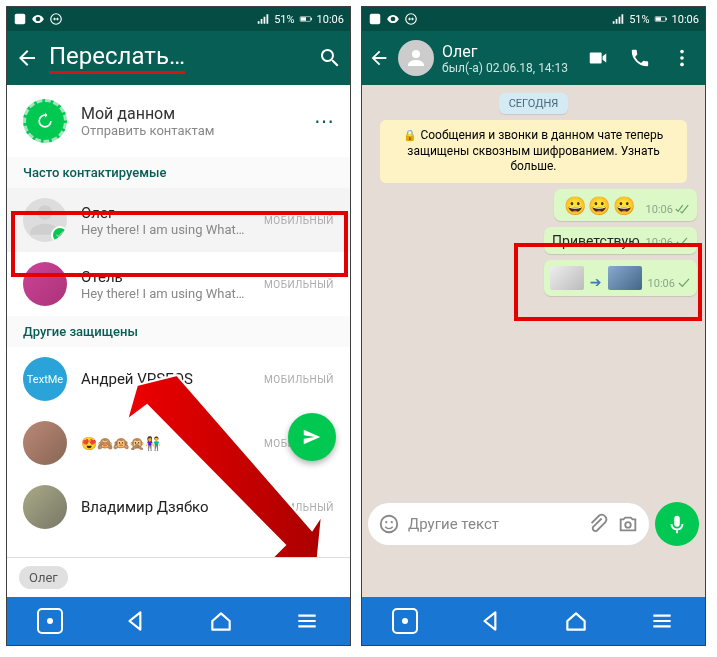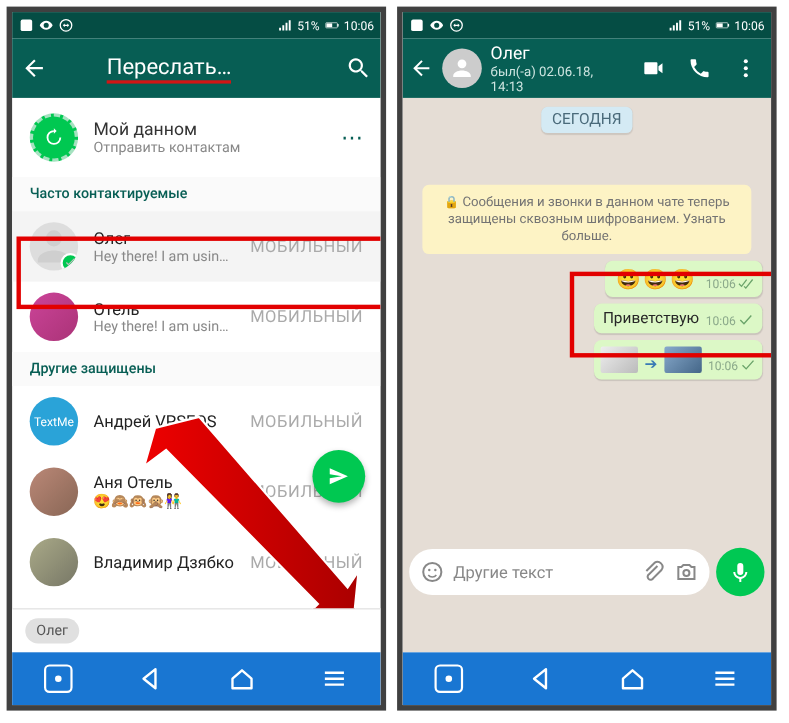--- a/index.html
+++ b/index.html
@@ -1,26 +1,26 @@
 <!DOCTYPE html>
 <html><head>
 <meta charset="utf-8">
 <style>
   * { box-sizing: border-box; margin: 0; padding: 0; }
   body { font-family: Roboto, Arial, sans-serif; background: #fff; }
   .wrap { display: flex; gap: 10px; padding: 6px; }
-  .phone { width: 345px; height: 640px; border: 5px solid #404040; position: relative; overflow: hidden; display: flex; flex-direction: column; }
+  .phone { width: 345px; height: 640px; border: 1px solid #404040; position: relative; overflow: hidden; display: flex; flex-direction: column; }
 
   .statusbar { height: 24px; background: #054d44; color: #fff; display: flex; align-items: center; justify-content: space-between; padding: 0 6px; font-size: 11px; }
   .statusbar .icons { display: flex; gap: 4px; align-items: center; }
   .statusbar svg { width: 14px; height: 14px; fill: #fff; }
 
   .appbar { height: 54px; background: #075e54; color: #fff; display: flex; align-items: center; padding: 0 8px; gap: 10px; }
   .appbar .back { width: 24px; height: 24px; color:#fff; }
-  .appbar .title { font-size: 20px; flex: 1; position: relative; margin-left: 44px; }
+  .appbar .title { font-size: 24px; flex: 1; position: relative; }
   .underline-red { border-bottom: 3px solid #d31515; display: inline-block; padding-bottom: 1px; }
   .appbar .search { width: 24px; height: 24px; }
 
   .appbar2 { height: 54px; background: #075e54; color: #fff; display: flex; align-items: center; padding: 0 6px; gap: 8px; }
   .appbar2 .avatar-sm { width: 36px; height: 36px; border-radius: 50%; background: #ccc; display:flex;align-items:center;justify-content:center;color:#fff;}
   .appbar2 .namecol { flex:1; display:flex; flex-direction:column; }
   .appbar2 .name { font-size: 16px; }
   .appbar2 .sub { font-size: 12px; color: #cee5e1; }
   .appbar2 .icon24 { width:22px; height:22px; fill:#fff; margin:0 6px; }
 
@@ -34,39 +34,39 @@
 
   .section-hdr { font-size: 13px; font-weight:500; color:#075e54; padding: 8px 16px; background:#fafafa; }
 
   .contact-row { display:flex; align-items:center; gap:14px; padding: 10px 16px; position: relative; }
   .avatar { width:44px; height:44px; border-radius:50%; background:#ddd; display:flex;align-items:center;justify-content:center;color:#fff;font-size:22px; overflow:hidden; position:relative;}
   .avatar svg { width:44px;height:44px;fill:#bbb;}
   .avatar .check { position:absolute; bottom:-2px; right:-2px; width:18px; height:18px; border-radius:50%; background:#00c851; border:2px solid #fff; display:flex;align-items:center;justify-content:center;}
   .contact-col { flex:1; min-width:0;}
   .cname { font-size:15px; color:#222; }
   .csub { font-size:13px; color:#888; white-space:nowrap; overflow:hidden; text-overflow:ellipsis;}
-  .ctype { font-size:15px; color:#aaa; letter-spacing:.5px; }
+  .ctype { font-size:10px; color:#aaa; letter-spacing:.5px; }
   .emoji-row { font-size:13px; }
 
   .hl-red { position:absolute; border:4px solid #e20000; pointer-events:none; }
 
   .chip-bar { height: 40px; background:#fff; border-top:1px solid #ddd; display:flex; align-items:center; padding:0 12px; gap:8px; }
   .chip { background:#e0e0e0; border-radius:14px; padding:4px 10px; font-size:13px; color:#555;}
   .fab { position:absolute; right:14px; bottom: 96px; width:48px; height:48px; border-radius:50%; background:#00c851; display:flex;align-items:center;justify-content:center; box-shadow:0 3px 6px rgba(0,0,0,.3);}
   .fab svg{width:22px;height:22px;fill:#fff;}
 
   .navbar { height:48px; background:#1976d2; display:flex; align-items:center; justify-content:space-around; }
   .navbar svg{width:26px;height:26px;fill:#fff;}
   .navsq{ width:26px;height:26px; border:2px solid #fff; border-radius:5px; position:relative;}
   .navsq .dot{position:absolute;width:6px;height:6px;border-radius:50%;background:#fff;top:50%;left:50%;transform:translate(-50%,-50%);}
 
   
   .chat-bg { background:#e5ddd5; height:100%; padding:8px; display:flex; flex-direction:column; gap:6px; }
-  .day-pill { align-self:center; background:#d4eaf4; color:#4a6a7a; font-size:14px; padding:4px 10px; border-radius:6px; box-shadow:0 1px 1px rgba(0,0,0,.1);}
-  .enc-note { align-self:center; background:#fdf3c5; color:#737373; font-size:12px; padding:8px 10px; border-radius:6px; text-align:center; max-width:94%; line-height:1.3;margin-top:41px;}
+  .day-pill { align-self:center; background:#d4eaf4; color:#4a6a7a; font-size:11px; padding:4px 10px; border-radius:6px; box-shadow:0 1px 1px rgba(0,0,0,.1);}
+  .enc-note { align-self:center; background:#fdf3c5; color:#000000; font-size:12px; padding:8px 10px; border-radius:6px; text-align:center; max-width:94%; line-height:1.3;}
   .enc-note .lock { font-size:11px; }
   .bubble-out { align-self:flex-end; background:#dcf8c6; border-radius:7px; padding:6px 8px 5px 8px; font-size:14px; color:#262626; max-width:80%; display:flex; align-items:flex-end; gap:6px; box-shadow:0 1px 1px rgba(0,0,0,.12); position:relative;}
   .bubble-out .meta { font-size:11px; color:#8aa88a; display:flex; align-items:center; gap:2px;}
   .tick{width:14px;height:10px;}
   .emoji-bubble{font-size:18px;letter-spacing:2px; padding:0 2px;}
   .thumb{width:34px;height:24px;background:#bbb;border-radius:2px;display:inline-block;}
   .input-bar { position:absolute; bottom:48px; left:0; right:0; height:50px; display:flex; align-items:center; padding:0 6px; gap:6px; background:transparent;}
   .input-pill { flex:1; height:42px; background:#fff; border-radius:22px; display:flex; align-items:center; padding:0 10px; gap:8px; color:#888; font-size:15px;}
   .mic { width:44px;height:44px;border-radius:50%;background:#00c853;display:flex;align-items:center;justify-content:center;}
   .mic svg{fill:#fff;width:22px;height:22px;}
@@ -171,21 +171,20 @@
       <div class="avatar" style="background:#2aa3d8;font-size:11px;">TextMe</div>
       <div class="contact-col">
         <div class="cname">Андрей VPSEOS</div>
       </div>
       <div class="ctype">МОБИЛЬНЫЙ</div>
     </div>
 
     <div class="contact-row">
       <div class="avatar" style="background:linear-gradient(135deg,#b87,#865);"></div>
       <div class="contact-col">
-        <div class="cname">Аня Отель</div>
         <div class="emoji-row">😍🙈🙉🙊👫</div>
       </div>
       <div class="ctype">МОБИЛЬНЫЙ</div>
     </div>
 
     <div class="contact-row" style="padding-bottom:4px;">
       <div class="avatar" style="background:linear-gradient(135deg,#aa8,#776);"></div>
       <div class="contact-col">
         <div class="cname">Владимир Дзябко</div>
       </div>

